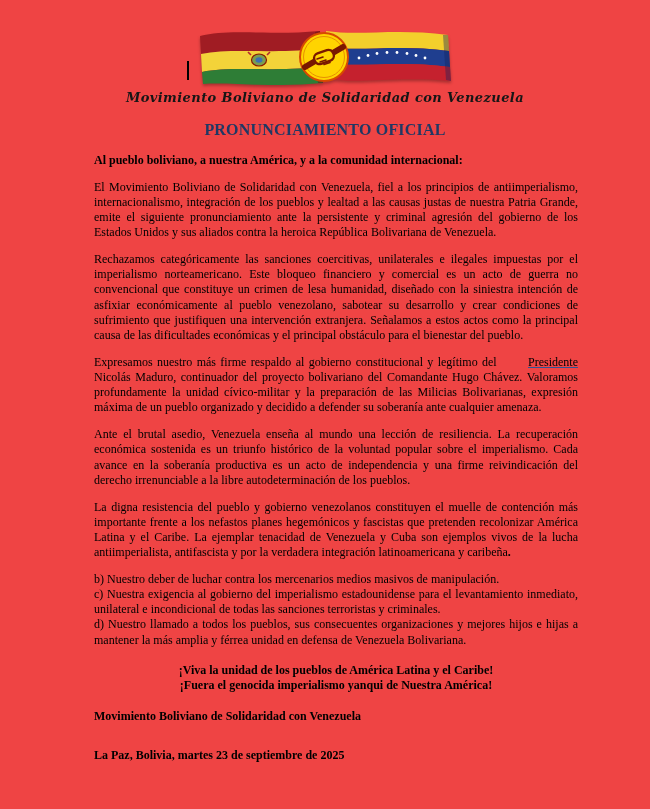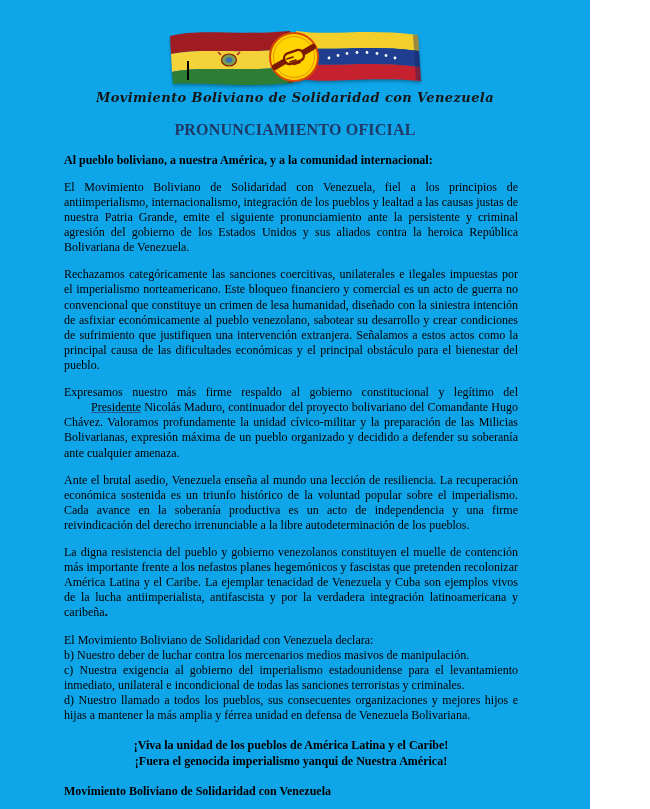--- a/index.html
+++ b/index.html
@@ -2,23 +2,23 @@
 <html lang="es"><head>
 <meta charset="utf-8">
 <style>
   html, body {
     margin: 0;
     padding: 0;
     background: #ffffff;
   }
   .page {
     position: relative;
-    width: 590px;
+    width: 650px;
     height: 809px;
-    background: #0ea5e9;
+    background: #ef4444;
     font-family: "Liberation Serif", serif;
     font-size: 12px;
     line-height: 1.26;
     color: #000000;
     overflow: hidden;
     box-sizing: border-box;
   }
   
   .header {
     position: relative;
@@ -51,21 +51,21 @@
   .doc-title {
     margin-top: 14px;
     text-align: center;
     font-weight: bold;
     font-size: 16px;
     letter-spacing: 0.2px;
     color: #1F3864;
   }
   
   .content {
-    padding: 0 72px 0 64px;
+    padding: 0 72px 0 94px;
   }
   .salutation {
     margin-top: 12px;
     font-weight: bold;
     text-align: left;
   }
   .para {
     margin-top: 12px;
     text-align: justify;
   }
@@ -161,21 +161,20 @@
 
     <div class="para">Rechazamos categóricamente las sanciones coercitivas, unilaterales e ilegales impuestas por el imperialismo norteamericano. Este bloqueo financiero y comercial es un acto de guerra no convencional que constituye un crimen de lesa humanidad, diseñado con la siniestra intención de asfixiar económicamente al pueblo venezolano, sabotear su desarrollo y crear condiciones de sufrimiento que justifiquen una intervención extranjera. Señalamos a estos actos como la principal causa de las dificultades económicas y el principal obstáculo para el bienestar del pueblo.</div>
 
     <div class="para"><span>Expresamos nuestro más firme respaldo al gobierno constitucional y legítimo del </span><span class="presidente-link">Presidente</span><span> Nicolás Maduro, continuador del proyecto bolivariano del Comandante Hugo Chávez. Valoramos profundamente la unidad cívico-militar y la preparación de las Milicias Bolivarianas, expresión máxima de un pueblo organizado y decidido a defender su soberanía ante cualquier amenaza.</span></div>
 
     <div class="para">Ante el brutal asedio, Venezuela enseña al mundo una lección de resiliencia. La recuperación económica sostenida es un triunfo histórico de la voluntad popular sobre el imperialismo. Cada avance en la soberanía productiva es un acto de independencia y una firme reivindicación del derecho irrenunciable a la libre autodeterminación de los pueblos.</div>
 
     <div class="para"><span>La digna resistencia del pueblo y gobierno venezolanos constituyen el muelle de contención más importante frente a los nefastos planes hegemónicos y fascistas que pretenden recolonizar América Latina y el Caribe. La ejemplar tenacidad de Venezuela y Cuba son ejemplos vivos de la lucha antiimperialista, antifascista y por la verdadera integración latinoamericana y caribeña</span><span class="bold-dot">.</span></div>
 
     <div class="decl-block">
-      <div class="decl-line">El Movimiento Boliviano de Solidaridad con Venezuela declara:</div>
       <div class="decl-line">b) Nuestro deber de luchar contra los mercenarios medios masivos de manipulación.</div>
       <div class="decl-line">c) Nuestra exigencia al gobierno del imperialismo estadounidense para el levantamiento inmediato, unilateral e incondicional de todas las sanciones terroristas y criminales.</div>
       <div class="decl-line">d) Nuestro llamado a todos los pueblos, sus consecuentes organizaciones y mejores hijos e hijas a mantener la más amplia y férrea unidad en defensa de Venezuela Bolivariana.</div>
     </div>
 
 
     <div class="slogans">
       <div>¡Viva la unidad de los pueblos de América Latina y el Caribe!</div>
       <div>¡Fuera el genocida imperialismo yanqui de Nuestra América!</div>
     </div>

